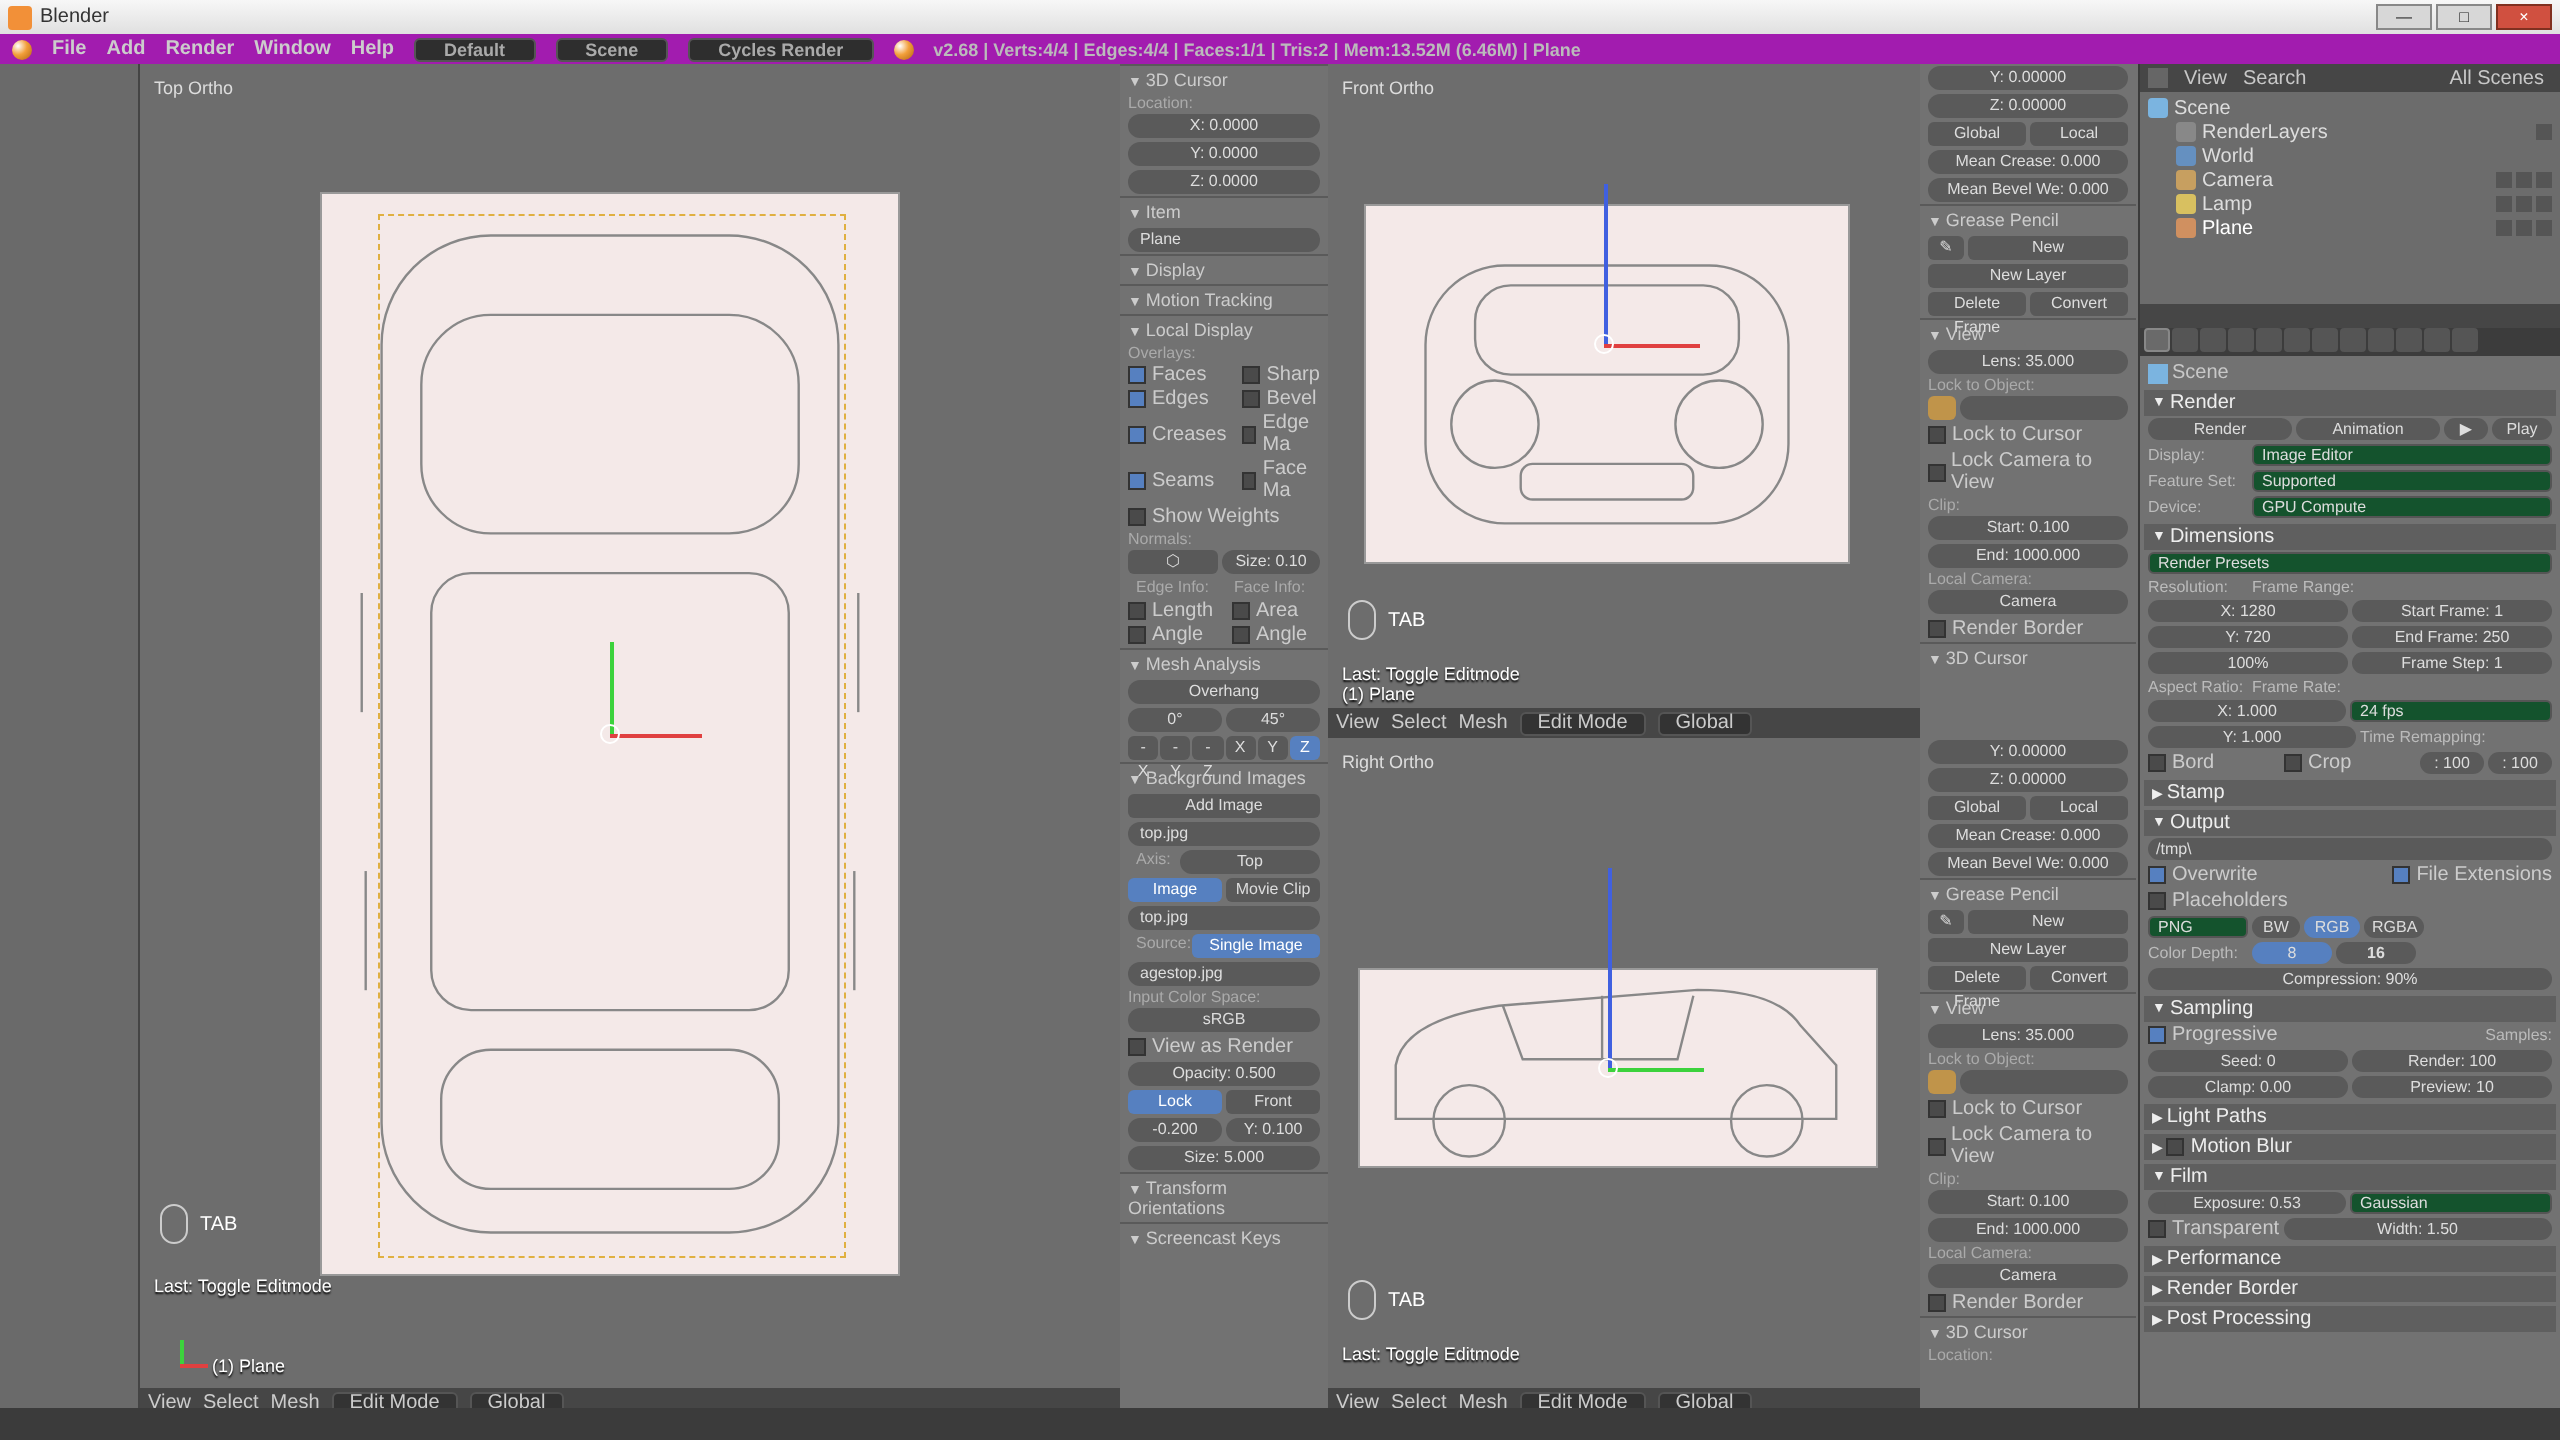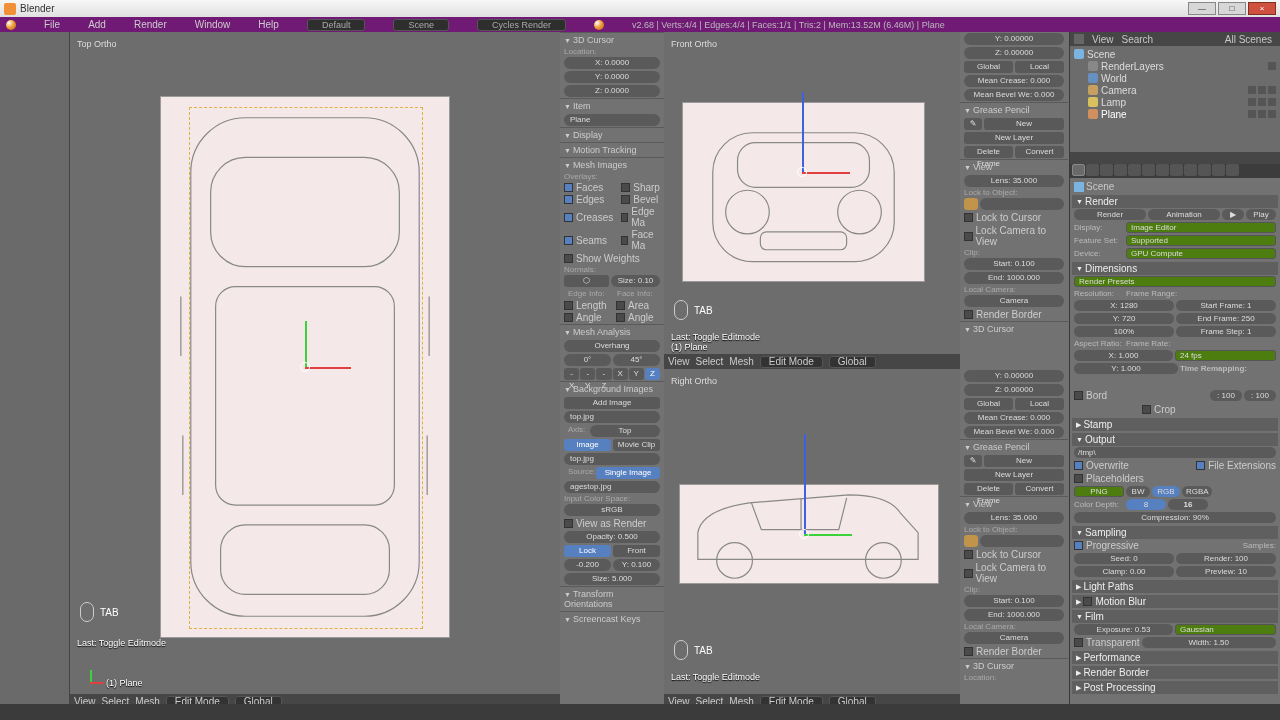--- a/index.html
+++ b/index.html
@@ -1,21 +1,21 @@
 <!DOCTYPE html>
 <html><head>
 <meta charset="utf-8">
 <style>
   * { box-sizing: border-box; margin:0; padding:0; font-family: "Segoe UI", Arial, sans-serif; font-size:10px; }
   body { background:#727272; color:#c8c8c8; width:1280px; height:720px; overflow:hidden; position:relative; }
   .titlebar { background:linear-gradient(#f7f7f7,#e0e0e0); height:17px; display:flex; align-items:center; padding:0 4px; color:#333;}
   .titlebar .spacer{flex:1;}
   .wbtn{width:28px;height:13px;background:#d7d7d7;border:1px solid #888;margin-left:2px;display:flex;align-items:center;justify-content:center;font-size:8px;color:#222;}
   .wbtn.close{background:#d05040;color:#fff;border-color:#803020;}
-  .menubar{ background:#701a75; height:15px; display:flex; align-items:center; gap:28px; padding:0 6px; color:#ccc;}
+  .menubar{ background:#a21caf; height:15px; display:flex; align-items:center; gap:10px; padding:0 6px; color:#ccc;font-weight:bold;}
   .menubar span{cursor:default;}
   .menubar .field{background:#2e2e2e;border:1px solid #555;border-radius:3px;padding:0 14px;height:12px;line-height:10px;color:#aaa;font-size:9px;}
   .menubar .status{color:#bbb;font-size:9px;}
   .globe{width:10px;height:10px;border-radius:50%;background:radial-gradient(circle at 30% 30%,#fff,#f29f3a 45%,#b06010);}
   .workbench{position:absolute; top:32px; left:0; right:0; bottom:16px;}
   .view3d{position:absolute;background:#6d6d6d;}
   .viewlabel{position:absolute;top:7px;left:7px;color:#ddd;font-size:9px;}
   .blueprint{position:absolute;background:#f4e9e8;border:1px solid #999;}
   .selrect{position:absolute;border:1px dashed #e0b040;}
   .status-text{position:absolute;left:7px;color:#fff;font-size:9px;text-shadow:0 1px 1px #000;}
@@ -53,21 +53,21 @@
   .tree .tg{width:8px;height:8px;background:#555;}
   .props{flex:1;overflow:hidden;background:#727272;}
   .tabstrip{height:14px;background:#3c3c3c;display:flex;gap:1px;padding:0 2px;}
   .tabstrip .t{width:13px;height:12px;background:#555;border-radius:2px;}
   .tabstrip .t.on{background:#6a6a6a;border:1px solid #888;}
   .pcontent{padding:2px 2px; font-size:8px;}
   .pcontent .hdr{background:#5f5f5f;display:flex;align-items:center;height:13px;padding:0 4px;color:#eee;margin-top:2px;}
   .pcontent .hdr::before{content:'▼ ';font-size:7px;margin-right:2px;}
   .pcontent .hdr.closed::before{content:'▶ ';}
   .pfield{background:#5a5a5a;border-radius:6px;padding:0 4px;height:11px;line-height:11px;color:#ddd;font-size:8px;text-align:center;flex:1;white-space:nowrap;overflow:hidden;}
-  .pdd{background:#4d7c0f;border:1px solid #555;border-radius:3px;padding:0 4px;height:11px;line-height:9px;color:#ddd;font-size:8px;flex:1;}
+  .pdd{background:#14532d;border:1px solid #555;border-radius:3px;padding:0 4px;height:11px;line-height:9px;color:#ddd;font-size:8px;flex:1;}
   .prow{display:flex;gap:2px;padding:1px 2px;align-items:center;}
   .prow label{width:50px;font-size:8px;color:#bbb;}
   .gizmo{position:absolute;pointer-events:none;}
   .gizmo .ax{position:absolute;background:currentColor;}
   .bottombar{position:absolute;left:0;right:0;bottom:0;height:16px;background:#3b3b3b;}
   svg.car{position:absolute;stroke:#888;fill:none;stroke-width:1.2;}
 </style>
 </head>
 <body>
 
@@ -149,21 +149,21 @@
       </div>
     <div class="row">
         <div class="nfield">Z: 0.0000</div>
       </div>
     <div class="sec head">Item</div>
     <div class="row">
         <div class="nfield" style="text-align:left;">Plane</div>
       </div>
     <div class="sec head">Display</div>
     <div class="sec head">Motion Tracking</div>
-    <div class="sec head">Mesh Images</div>
+    <div class="sec head">Local Display</div>
     <label>Overlays:</label>
     <div class="overlaygrid">
       <div class="chk">
           <span class="box on"></span>
           <span>Faces</span>
         </div>
       <div class="chk">
           <span class="box"></span>
           <span>Sharp</span>
         </div>
@@ -602,28 +602,28 @@
       <div class="prow">
           <label>Aspect Ratio:</label>
           <label style="width:auto;flex:1;">Frame Rate:</label>
         </div>
       <div class="prow">
           <div class="pfield">X: 1.000</div>
           <div class="pdd">24 fps</div>
         </div>
       <div class="prow">
           <div class="pfield">Y: 1.000</div>
-          <label style="width:auto;flex:1;font-weight:bold;">Time Remapping:</label>
+          <label style="width:auto;flex:1;">Time Remapping:</label>
         </div>
       <div class="prow">
         <div class="chk" style="flex:1;">
             <span class="box"></span>
             <span>Bord</span>
           </div>
-        <div class="chk" style="flex:1;margin-top:28px;">
+        <div class="chk" style="flex:1;">
             <span class="box"></span>
             <span>Crop</span>
           </div>
         <div class="pfield" style="flex:0 0 32px;">: 100</div>
         <div class="pfield" style="flex:0 0 32px;">: 100</div>
       </div>
 
       <div class="hdr closed">Stamp</div>
 
       <div class="hdr">Output</div>
@@ -640,21 +640,21 @@
             <span>File Extensions</span>
           </div>
       </div>
       <div class="prow">
           <div class="chk">
             <span class="box"></span>
             <span>Placeholders</span>
           </div>
         </div>
       <div class="prow">
-        <div class="pdd" style="flex:0 0 50px;text-align:center;">PNG</div>
+        <div class="pdd" style="flex:0 0 50px;">PNG</div>
         <div class="pfield" style="flex:0 0 24px;">BW</div>
         <div class="pfield" style="flex:0 0 28px;background:#5680c0;">RGB</div>
         <div class="pfield" style="flex:0 0 30px;">RGBA</div>
       </div>
       <div class="prow">
           <label>Color Depth:</label>
           <div class="pfield" style="background:#5680c0;flex:0 0 40px;">8</div>
           <div class="pfield" style="flex:0 0 40px;font-weight:bold;">16</div>
         </div>
       <div class="prow">

